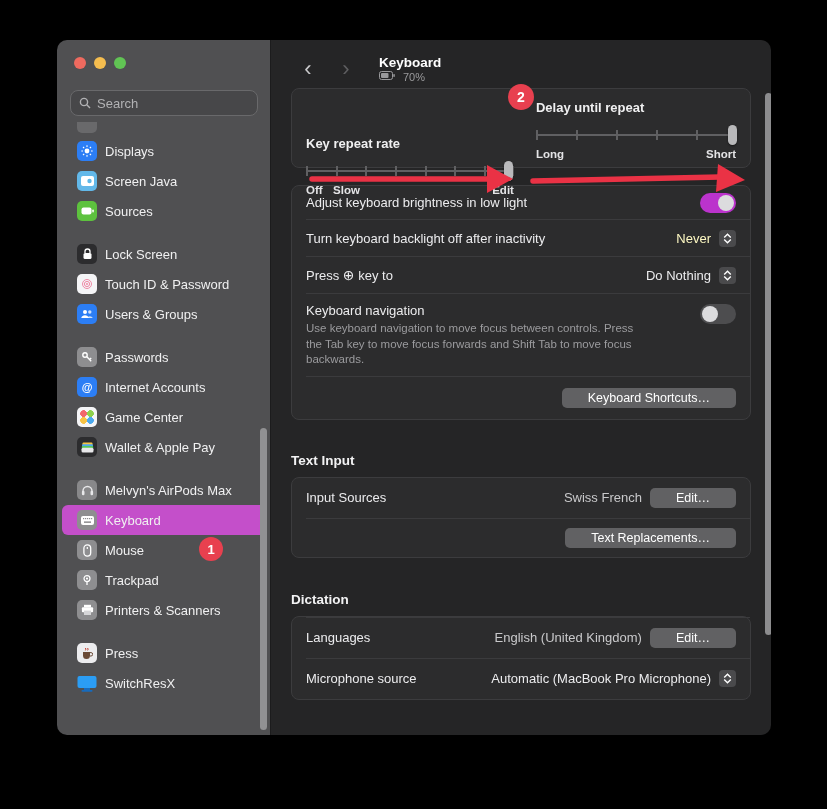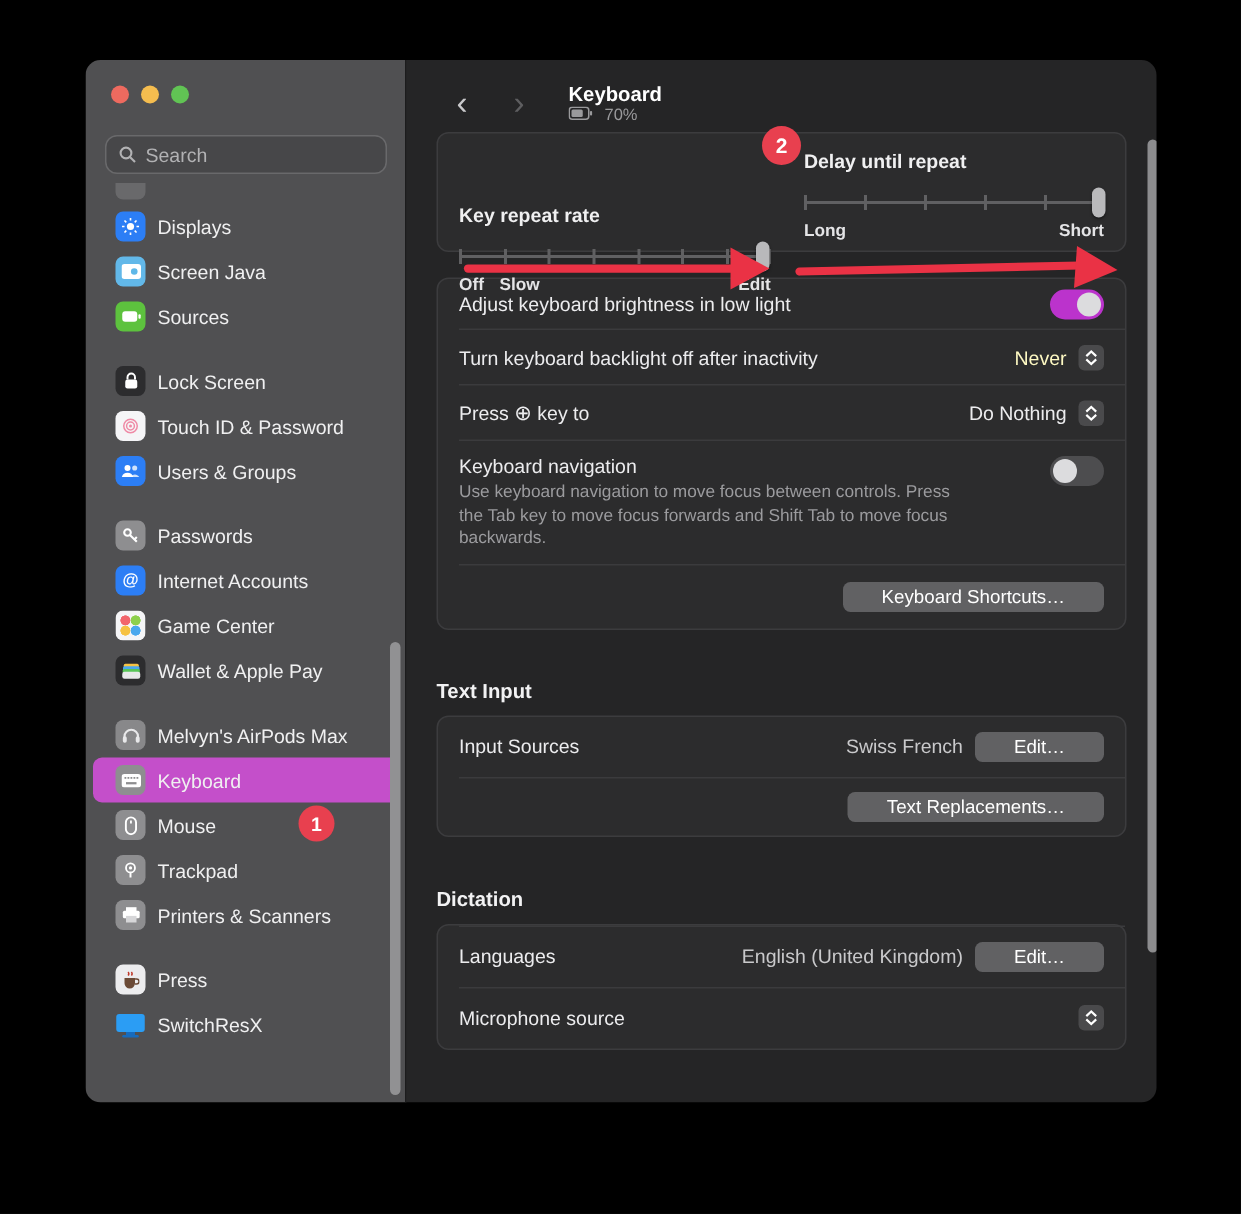--- a/index.html
+++ b/index.html
@@ -438,20 +438,21 @@
             <span class="rlabel">Languages</span>
             <span class="right">
               <span class="rvalue">English (United Kingdom)</span>
               <button class="btn">Edit…</button>
             </span>
           </div>
           <div class="divider"></div>
           <div class="row" style="min-height:40px">
             <span class="rlabel">Microphone source</span>
             <span class="right">
+              <span class="rvalue" style="color:#ececee">Automatic (MacBook Pro Microphone)</span>
               <span class="stepper">
                   <svg width="11" height="11" viewBox="0 0 10 10">
                     <path d="M2 4 L5 1.2 L8 4" stroke="#fff" stroke-width="1.3" fill="none"></path>
                     <path d="M2 6 L5 8.8 L8 6" stroke="#fff" stroke-width="1.3" fill="none"></path>
                   </svg>
                 </span>
             </span>
           </div>
 
         </div>

